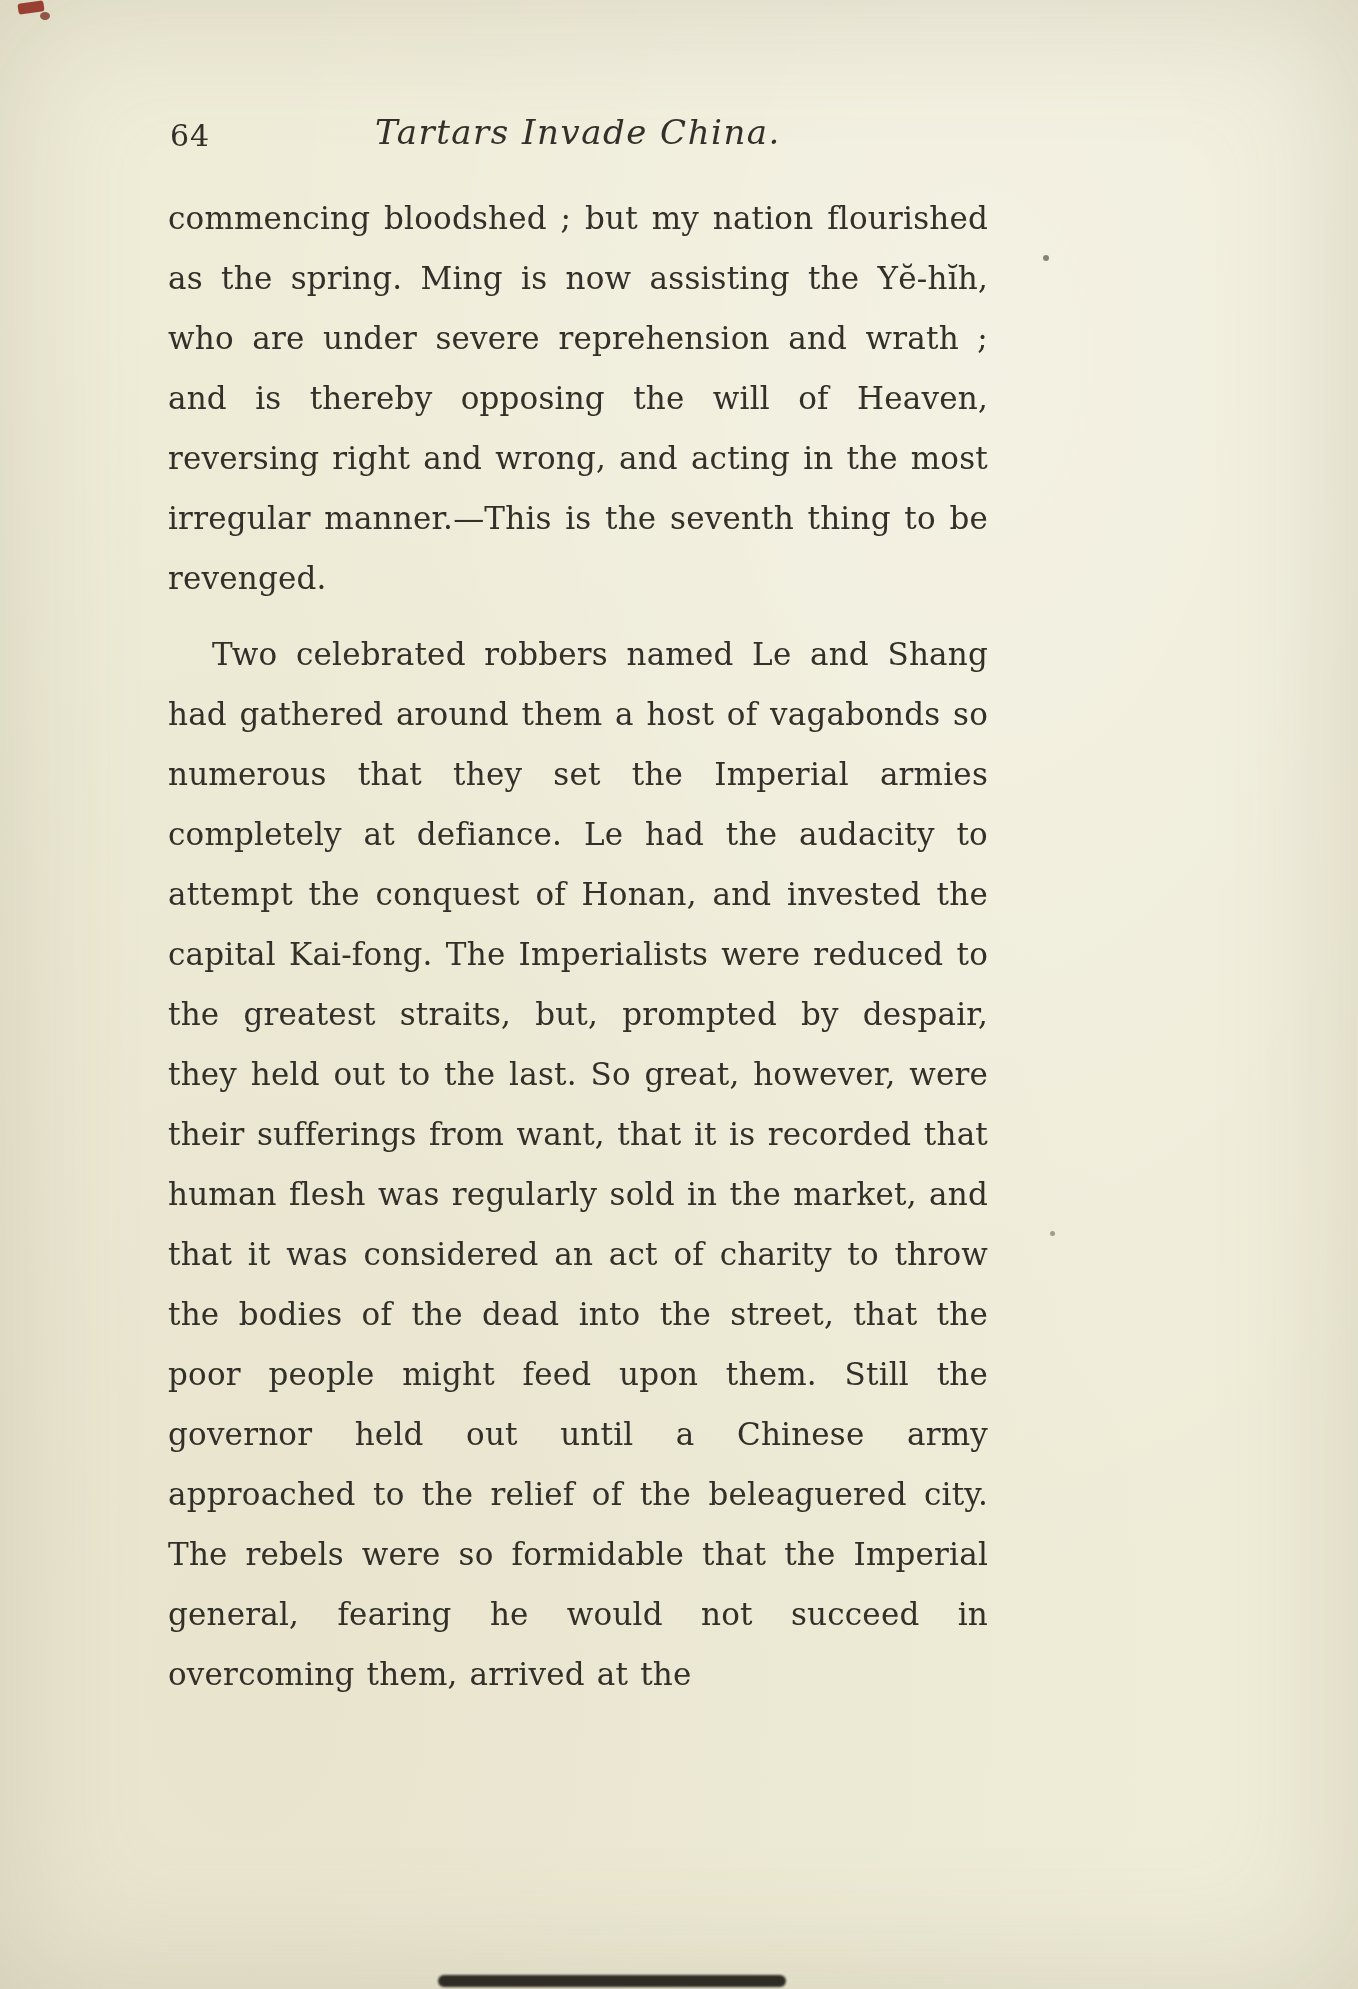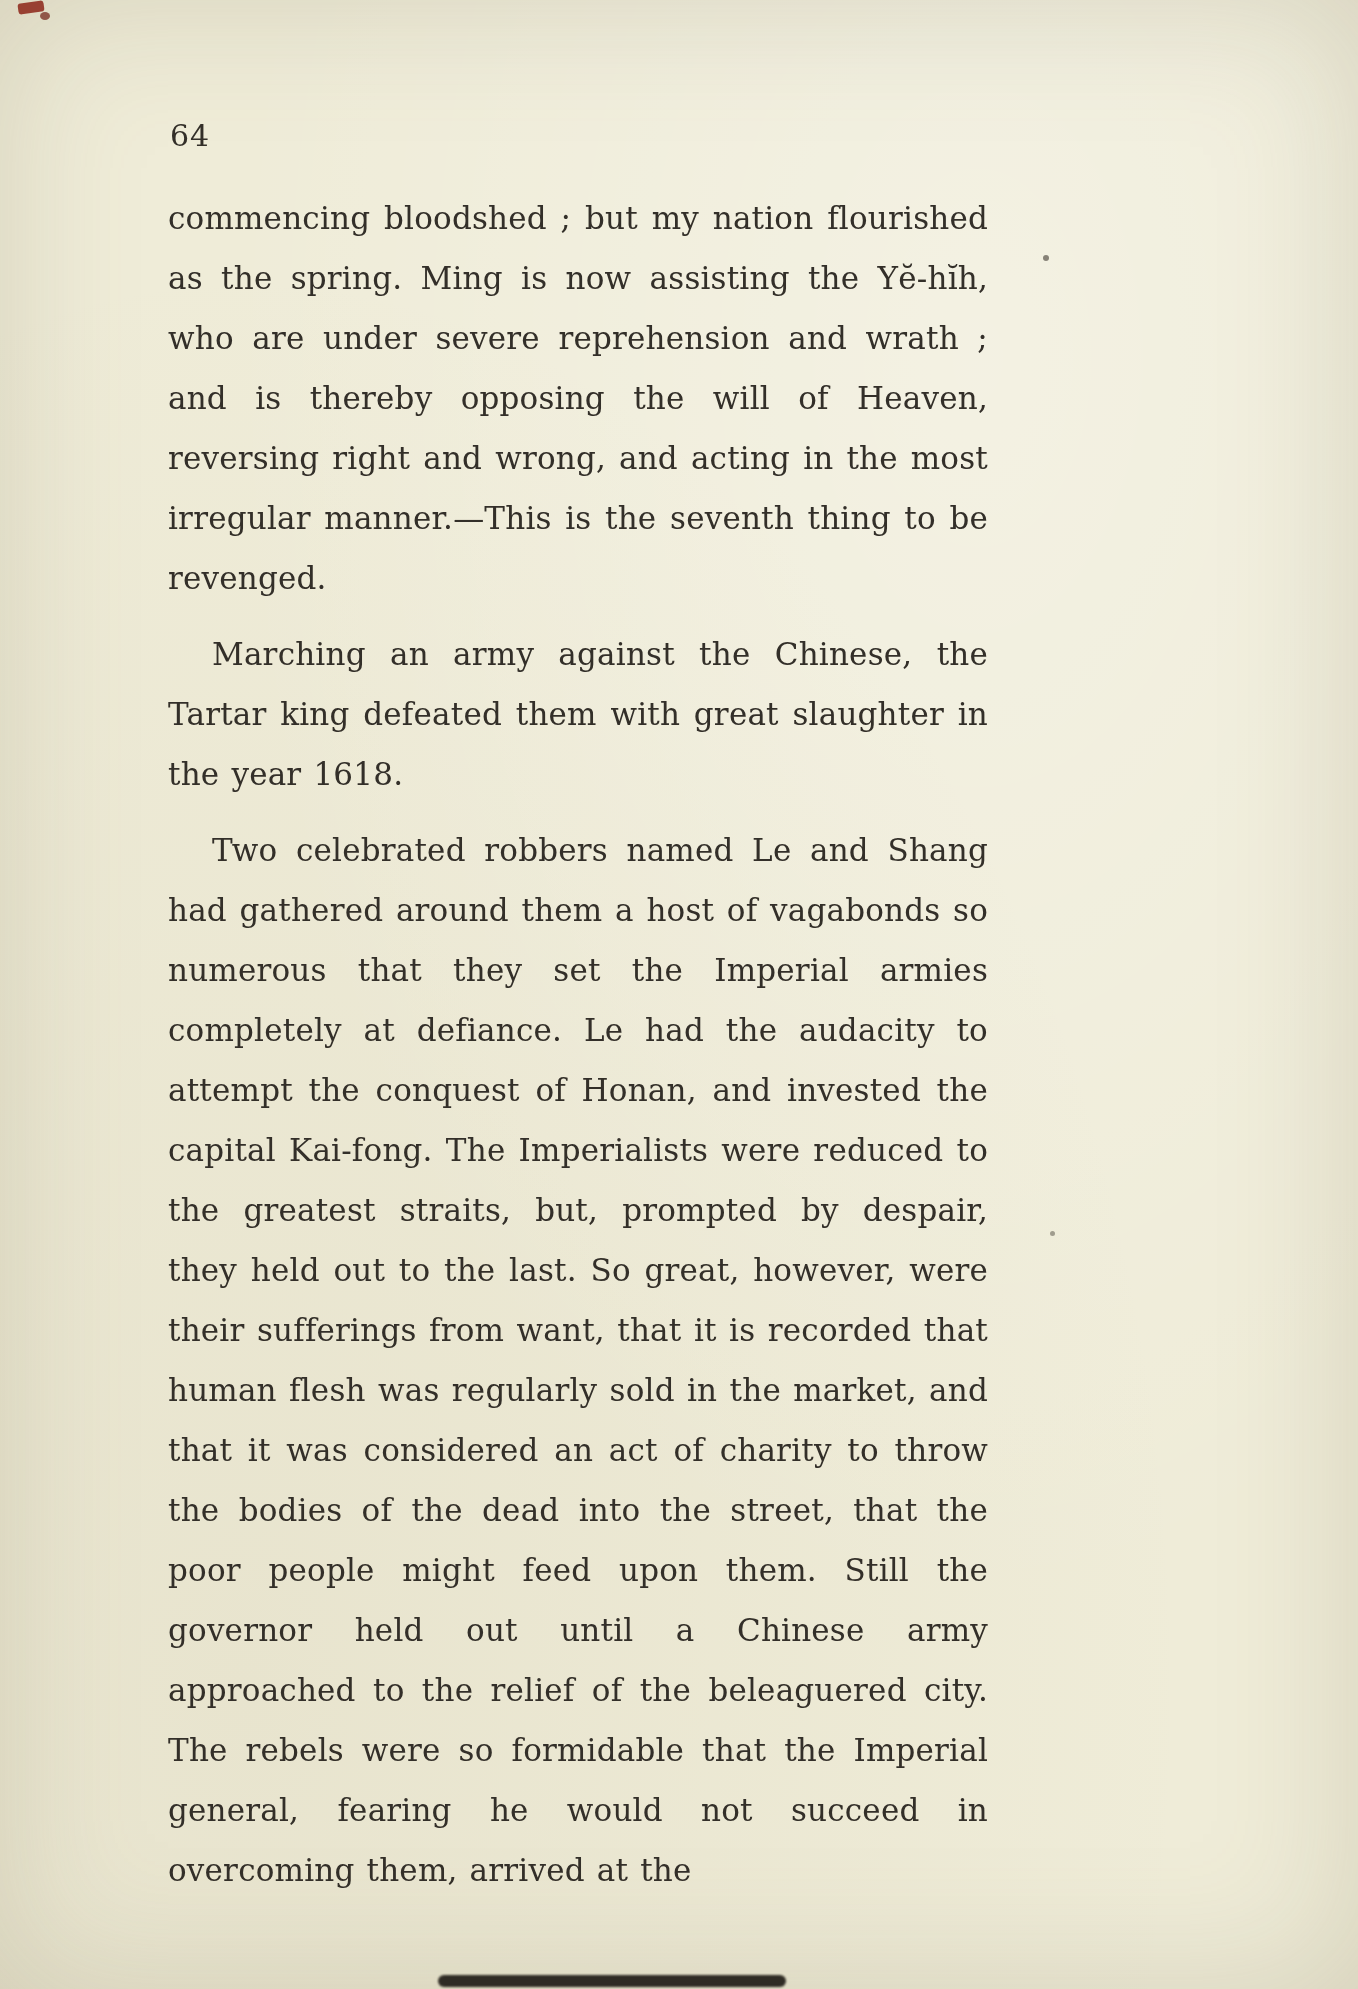--- a/index.html
+++ b/index.html
@@ -100,22 +100,22 @@
   <div class="artifact red-mark-1"></div>
   <div class="artifact red-mark-2"></div>
   <div class="artifact bottom-bar"></div>
   <div class="speck speck-1"></div>
   <div class="speck speck-2"></div>
 
   <div class="page-inner">
 
     <div class="header">
       <span class="page-number">64</span>
+      <span class="running-title">Tartars Invade China.</span>
     </div>
 
     <div class="body-text">
       <p class="para">commencing bloodshed ; but my nation flourished as the spring. Ming is now assisting the Yĕ-hĭh, who are under severe reprehension and wrath ; and is thereby opposing the will of Heaven, reversing right and wrong, and acting in the most irregular manner.—This is the seventh thing to be revenged.</p>
-      <p class="para indent">Marching an army against the Chinese, the Tartar king defeated them with great slaughter in the year 1618.</p>
       <p class="para indent">Two celebrated robbers named Le and Shang had gathered around them a host of vagabonds so numerous that they set the Imperial armies completely at defiance. Le had the audacity to attempt the conquest of Honan, and invested the capital Kai-fong. The Imperialists were reduced to the greatest straits, but, prompted by despair, they held out to the last. So great, however, were their sufferings from want, that it is recorded that human flesh was regularly sold in the market, and that it was considered an act of charity to throw the bodies of the dead into the street, that the poor people might feed upon them. Still the governor held out until a Chinese army approached to the relief of the beleaguered city. The rebels were so formidable that the Imperial general, fearing he would not succeed in overcoming them, arrived at the</p>
     </div>
 
   </div>
 </div>
 
 </body></html>

